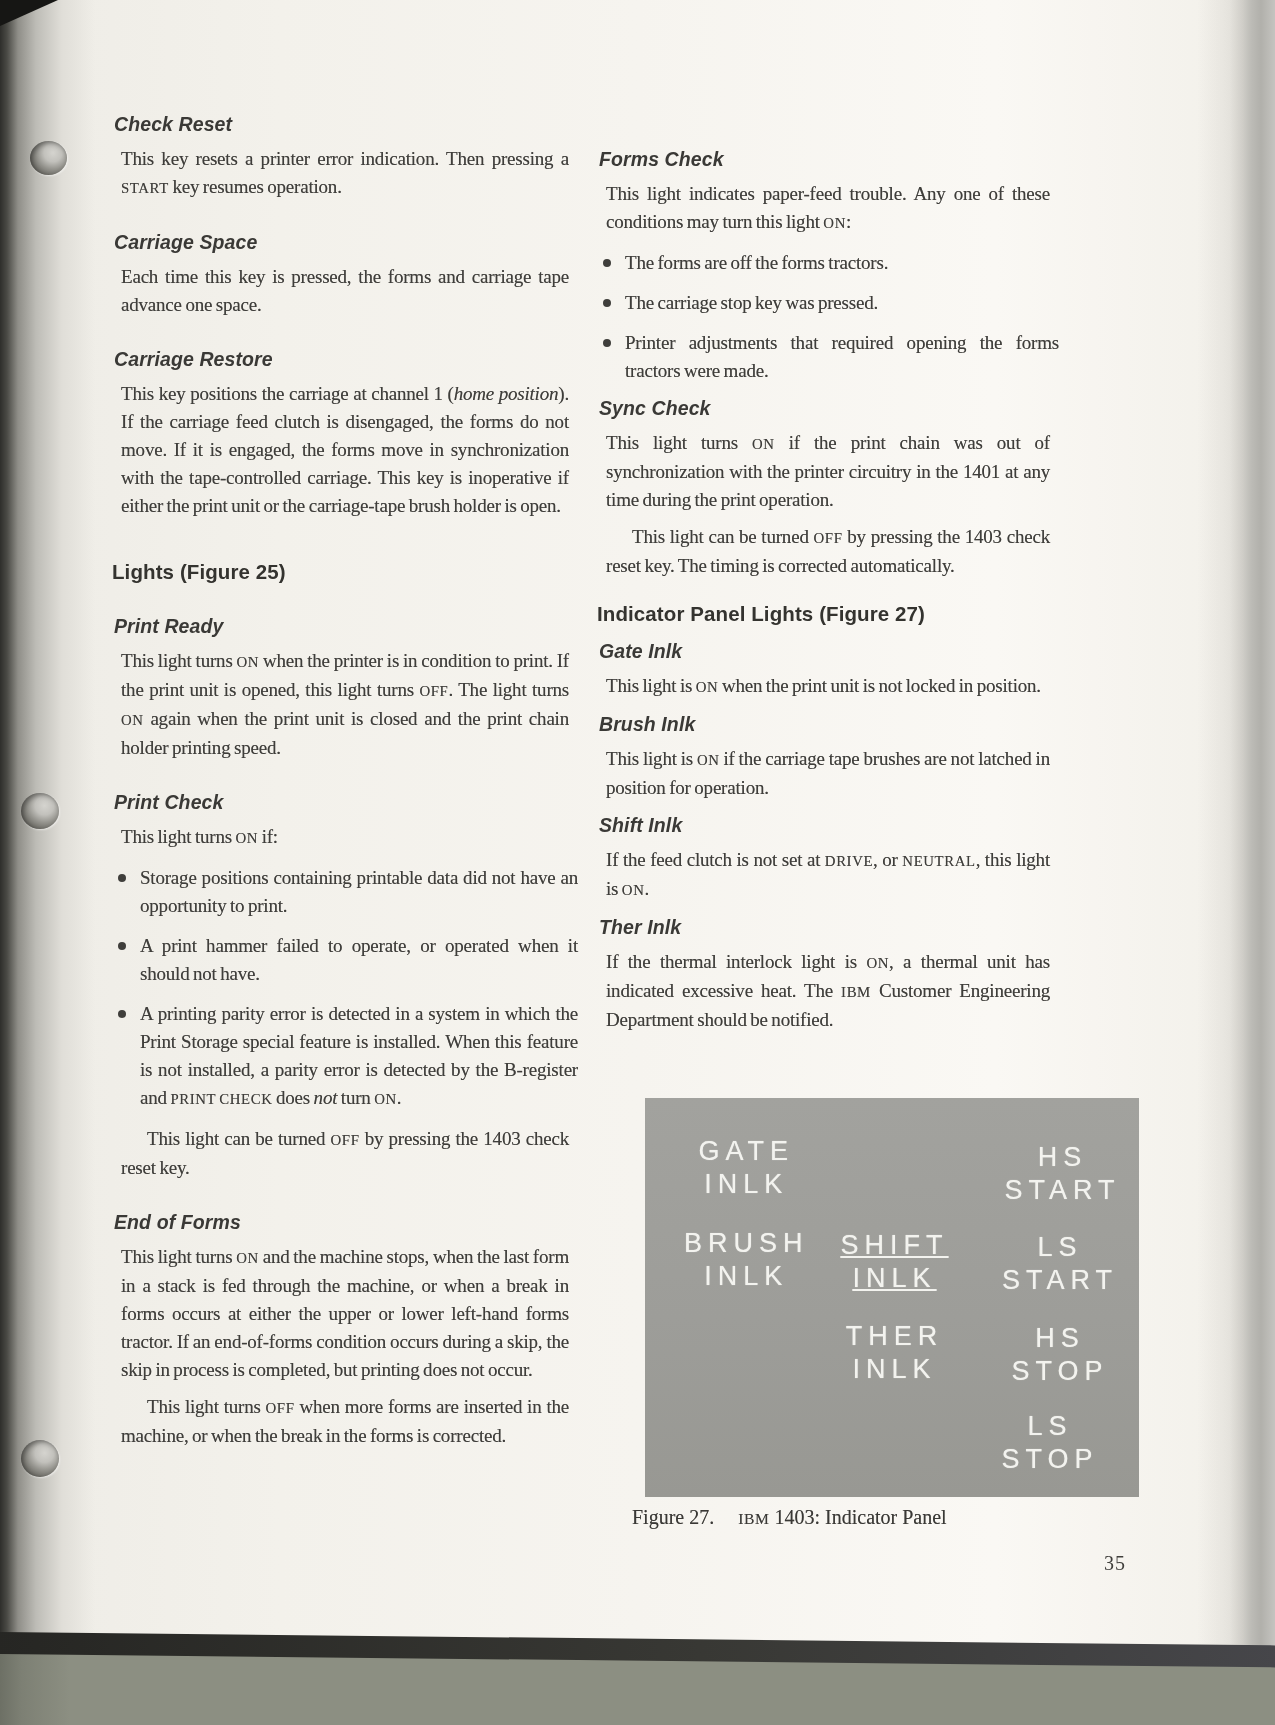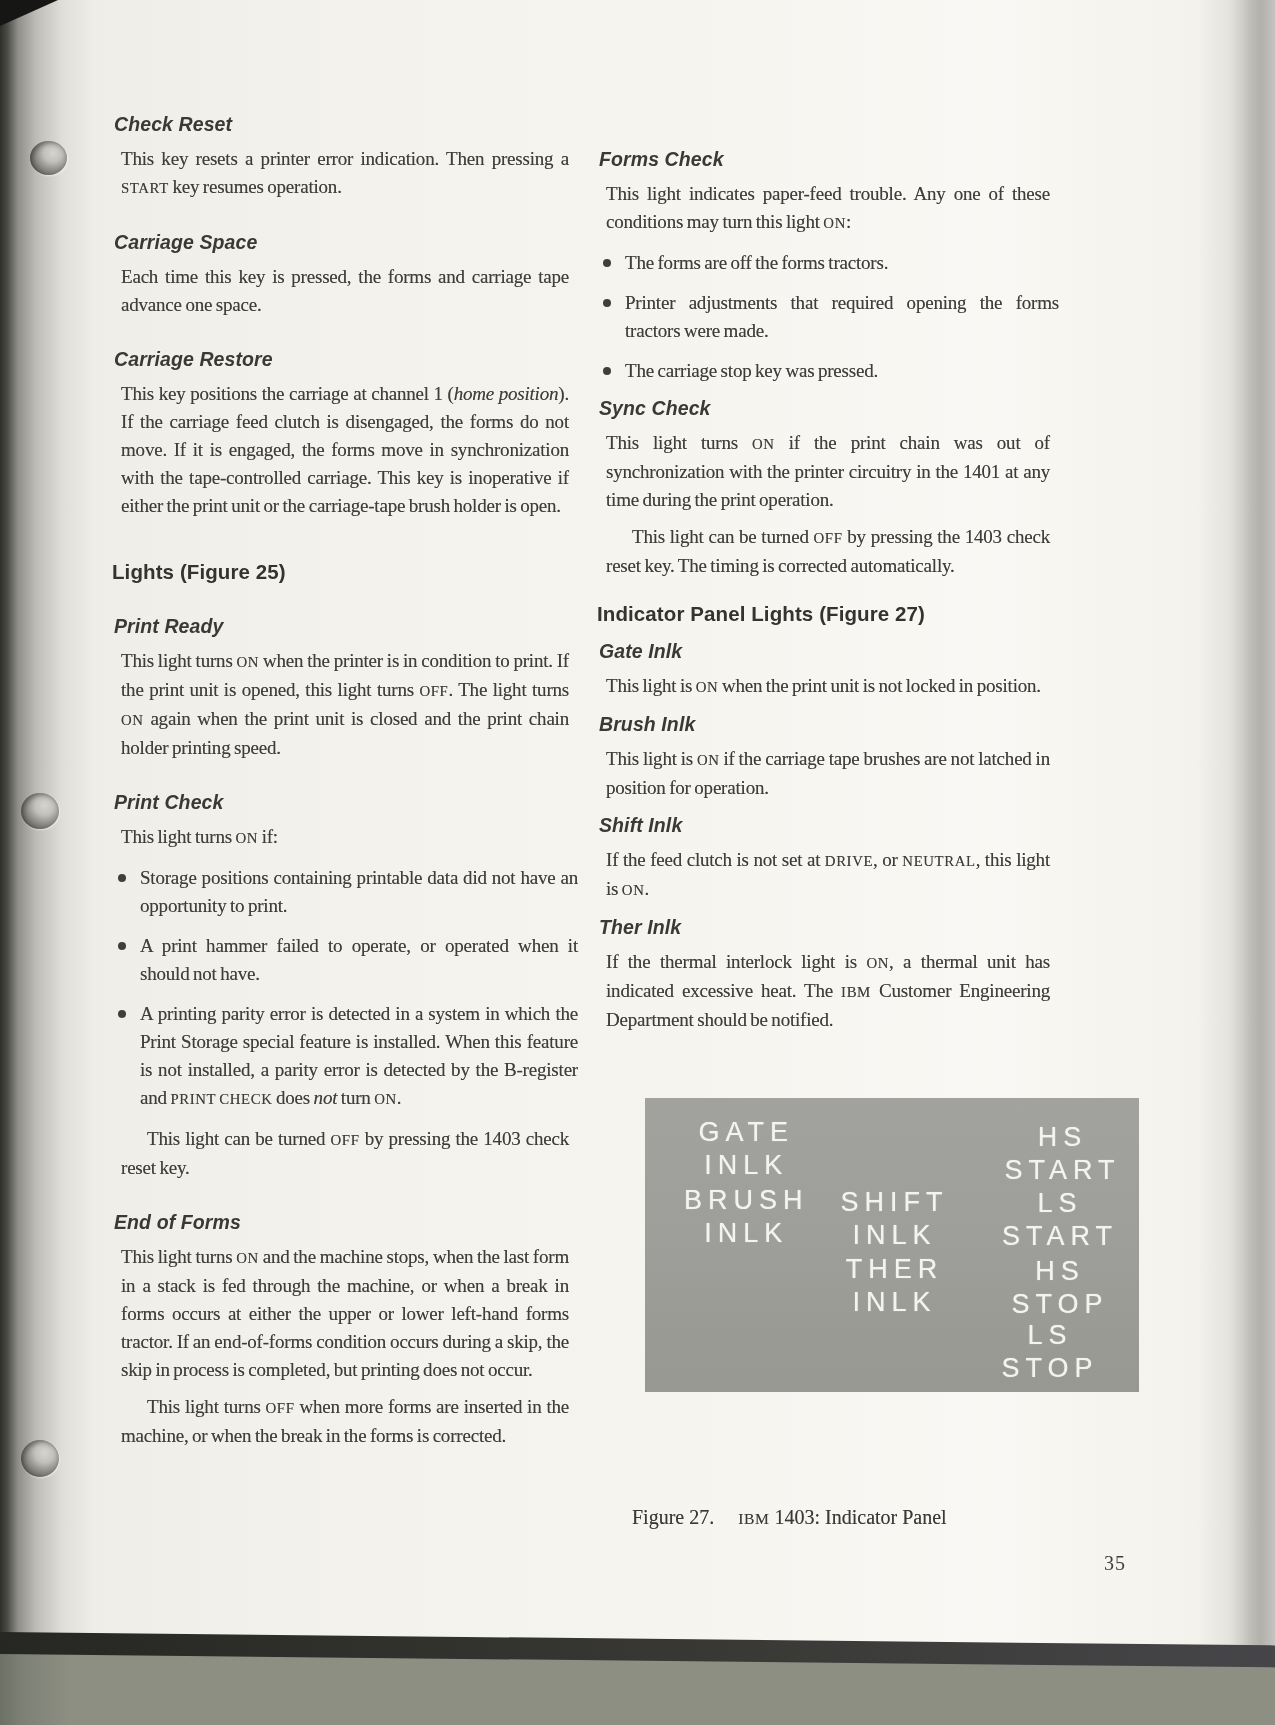--- a/index.html
+++ b/index.html
@@ -59,29 +59,29 @@
   .bullet { position:relative; padding-left:28px; margin-top:12px; }
   .bullet + .para, .para + .bullet, .bullet + .bullet { margin-top:12px; }
   .dot { position:absolute; left:6px; top:10px; width:8px; height:8px; border-radius:50%; background:#3f3e3b; }
   .btext { display:block; font-size:19px; line-height:28px; text-align:justify;
     letter-spacing:-0.2px; word-spacing:-1px; text-shadow:0 0 0.5px rgba(63,62,59,0.55); }
 
   .sc { font-size:0.78em; letter-spacing:0.6px; }
   .it { font-style:italic; }
 
   
-  .panel { position:absolute; left:645px; top:1098px; width:494px; height:294px; z-index:2;
+  .panel { position:absolute; left:645px; top:1098px; width:494px; height:399px; z-index:2;
     background: linear-gradient(180deg, #a2a29e 0%, #9d9d99 55%, #989893 100%); }
   .plabel { position:absolute; transform:translate(-50%,-50%); text-align:center;
     font-family:"Liberation Sans", sans-serif; font-size:27px; line-height:33px;
     color:#f3f3ef; letter-spacing:6px; text-shadow:0 0 1px rgba(250,250,247,0.7); white-space:nowrap; }
   .pos-gate-inlk  { left:20.5%; top:17.5%; }
   .pos-hs-start   { left:84.5%; top:19%; }
   .pos-brush-inlk { left:20.5%; top:40.5%; }
-  .pos-shift-inlk { left:50.5%; top:41%; }
+  .pos-shift-inlk { left:50.5%; top:41%;text-decoration:underline; }
   .pos-ls-start   { left:84%;   top:41.5%; }
   .pos-ther-inlk  { left:50.5%; top:64%; }
   .pos-hs-stop    { left:84%;   top:64.5%; }
   .pos-ls-stop    { left:82%;   top:86.5%; }
 
   .caption { position:absolute; left:632px; top:1506px; z-index:2;
     font-size:20px; color:#3a3936; text-shadow:0 0 0.5px rgba(63,62,59,0.5); }
   .cap-label { margin-right:24px; }
   .sc-cap { font-size:0.78em; letter-spacing:0.6px; }
 
@@ -124,25 +124,25 @@
     </div>
   <div class="col col-right">
       <div class="subheading">Forms Check</div>
       <p class="para"><span>This light indicates paper-feed trouble. Any one of these conditions may turn this light </span><span class="sc">ON</span><span>:</span></p>
       <div class="bullet">
         <span class="dot"></span>
         <span class="btext"><span>The forms are off the forms tractors.</span></span>
       </div>
       <div class="bullet">
         <span class="dot"></span>
+        <span class="btext"><span>The carriage stop key was pressed.</span></span>
+      </div>
+      <div class="bullet">
+        <span class="dot"></span>
         <span class="btext"><span>Printer adjustments that required opening the forms tractors were made.</span></span>
-      </div>
-      <div class="bullet">
-        <span class="dot"></span>
-        <span class="btext"><span>The carriage stop key was pressed.</span></span>
       </div>
       <div class="subheading">Sync Check</div>
       <p class="para"><span>This light turns </span><span class="sc">ON</span><span> if the print chain was out of synchronization with the printer circuitry in the 1401 at any time during the print operation.</span></p>
       <p class="para indent"><span>This light can be turned </span><span class="sc">OFF</span><span> by pressing the 1403 check reset key. The timing is corrected automatically.</span></p>
       <div class="section-heading">Indicator Panel Lights (Figure 27)</div>
       <div class="subheading">Gate Inlk</div>
       <p class="para"><span>This light is </span><span class="sc">ON</span><span> when the print unit is not locked in position.</span></p>
       <div class="subheading">Brush Inlk</div>
       <p class="para"><span>This light is </span><span class="sc">ON</span><span> if the carriage tape brushes are not latched in position for operation.</span></p>
       <div class="subheading">Shift Inlk</div>

